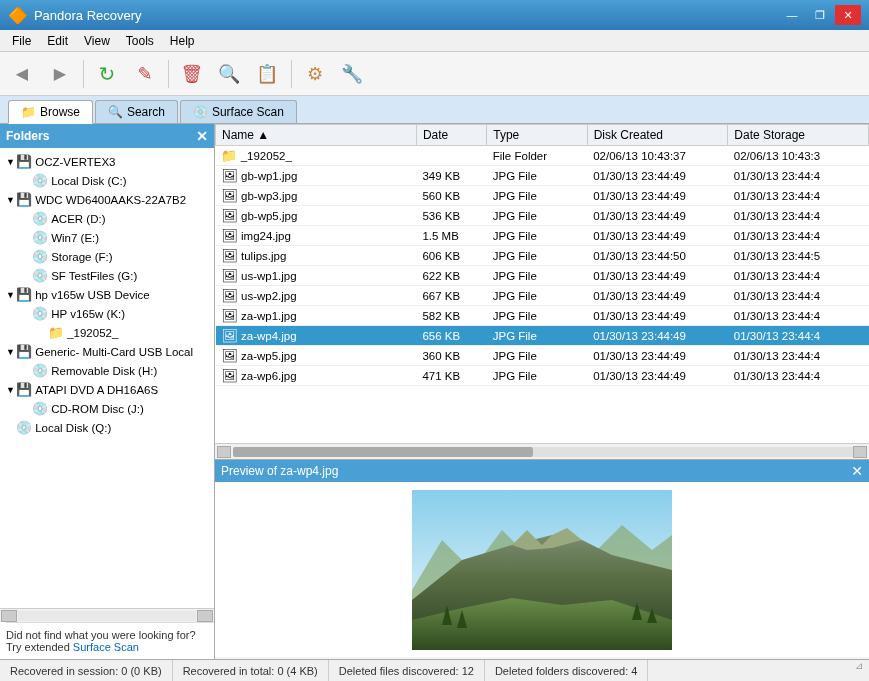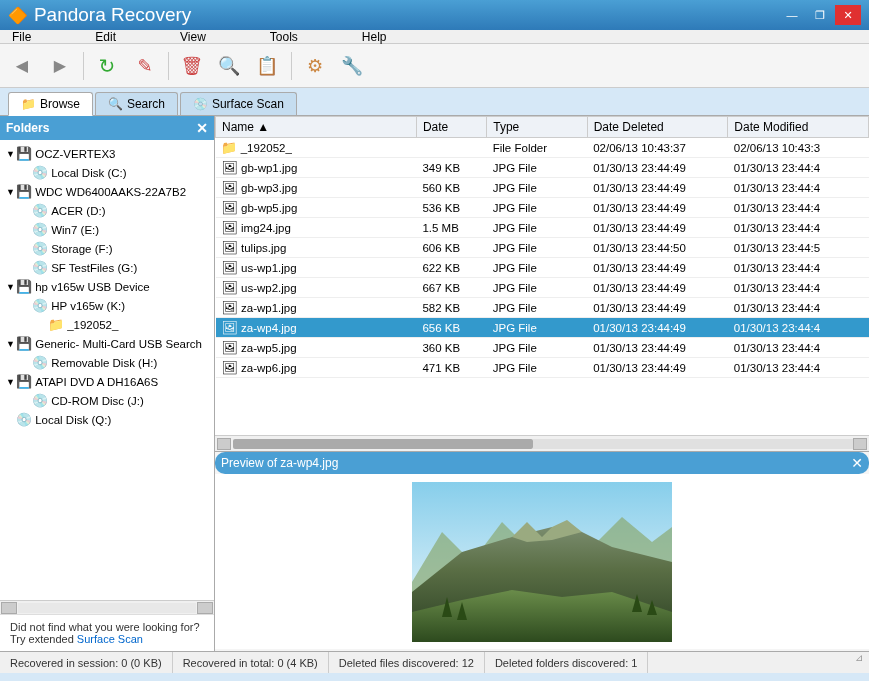--- a/index.html
+++ b/index.html
@@ -18,26 +18,25 @@
     .title-bar-controls { display: flex; gap: 2px; }
     .title-btn {
       width: 26px; height: 20px; background: transparent; border: none; color: white;
       font-size: 11px; cursor: pointer; display: flex; align-items: center; justify-content: center;
     }
     .title-btn.close { background: #e03030; }
 
     
     .menu-bar {
       background: #f0f0f0;
-      height: 14px;
+      height: 22px;
       display: flex;
       align-items: center;
       padding: 0 4px;
       border-bottom: 1px solid #ccc;
-      gap: 48px;
     }
     .menu-item {
       padding: 2px 8px;
       cursor: pointer;
       font-size: 12px;
     }
 
     
     .toolbar {
       background: #f5f5f5;
@@ -117,24 +116,25 @@
       padding: 1px 0;
       cursor: pointer;
       white-space: nowrap;
     }
     .tree-row {
       display: flex;
       align-items: center;
       padding: 1px 2px;
     }
     .sidebar-hint {
-      padding: 6px 10px;
+      padding: 6px 0;
       font-size: 11px;
       color: #333;
       border-top: 1px solid #ddd;
+      margin-left: 6px;
     }
     .sidebar-hint a { color: #0066cc; cursor: pointer; text-decoration: none; }
 
     
     .file-panel {
       flex: 1;
       display: flex;
       flex-direction: column;
       background: white;
     }
@@ -173,21 +173,20 @@
       height: 200px;
     }
     .preview-header {
       background: #4a9fd4;
       color: white;
       padding: 3px 6px;
       display: flex;
       justify-content: space-between;
       align-items: center;
       font-size: 12px;
-      border-radius: 10px;
     }
     .preview-close { cursor: pointer; font-size: 14px; color: white; }
     .preview-body {
       display: flex;
       justify-content: center;
       align-items: center;
       height: calc(100% - 24px);
       overflow: hidden;
       background: white;
     }
@@ -223,21 +222,21 @@
       color: #999;
       font-size: 10px;
     }
   </style>
 </head>
 <body>
 
 <div class="title-bar">
   <div style="display:flex;align-items:center;">
     <span style="margin-right:6px;font-size:16px;">🔶</span>
-    <span style="font-size:19px;">Pandora Recovery</span>
+    <span style="font-size:13px;">Pandora Recovery</span>
   </div>
   <div class="title-bar-controls">
     <button class="title-btn">—</button>
     <button class="title-btn">❐</button>
     <button class="title-btn close">✕</button>
   </div>
 </div>
 
 <div class="menu-bar">
   <span class="menu-item">File</span>
@@ -364,21 +363,21 @@
           <span style="width:10px;display:inline-block;"></span>
           <span style="font-size:13px;margin-right:3px;">📁</span>
           <span>_192052_</span>
         </div>
       </div>
       <div class="tree-item">
         <div class="tree-row">
           <span style="width:4px;display:inline-block;"></span>
           <span style="font-size:9px;width:10px;">▼</span>
           <span style="font-size:13px;margin-right:3px;">💾</span>
-          <span>Generic- Multi-Card USB Search</span>
+          <span>Generic- Multi-Card USB Local</span>
         </div>
       </div>
       <div class="tree-item">
         <div class="tree-row">
           <span style="width:20px;display:inline-block;"></span>
           <span style="width:10px;display:inline-block;"></span>
           <span style="font-size:13px;margin-right:3px;">💿</span>
           <span>Removable Disk (H:)</span>
         </div>
       </div>
@@ -422,22 +421,22 @@
   <div class="file-panel">
 
     <div style="flex:1;display:flex;flex-direction:column;overflow:hidden;">
       <div class="file-list-area">
         <table class="file-table">
           <thead>
             <tr>
               <th style="width:200px;">Name ▲</th>
               <th style="width:70px;">Date</th>
               <th style="width:100px;">Type</th>
-              <th style="width:140px;">Date Deleted</th>
-              <th style="width:140px;">Date Modified</th>
+              <th style="width:140px;">Disk Created</th>
+              <th style="width:140px;">Date Storage</th>
             </tr>
           </thead>
           <tbody id="file-tbody">
           <tr>
       <td>
         <span style="font-size:13px;margin-right:3px;">📁</span>_192052_
       </td>
       <td></td>
       <td>File Folder</td>
       <td>02/06/13 10:43:37</td>
@@ -597,15 +596,15 @@
         </div>
       </div>
     </div>
   </div>
 </div>
 
 <div class="status-bar">
   <span class="status-item">Recovered in session: 0 (0 KB)</span>
   <span class="status-item">Recovered in total: 0 (4 KB)</span>
   <span class="status-item">Deleted files discovered: 12</span>
-  <span class="status-item">Deleted folders discovered: 1</span>
+  <span class="status-item">Deleted folders discovered: 4</span>
   <span class="resize-grip">⊿</span>
 </div>
 
 </body></html>

